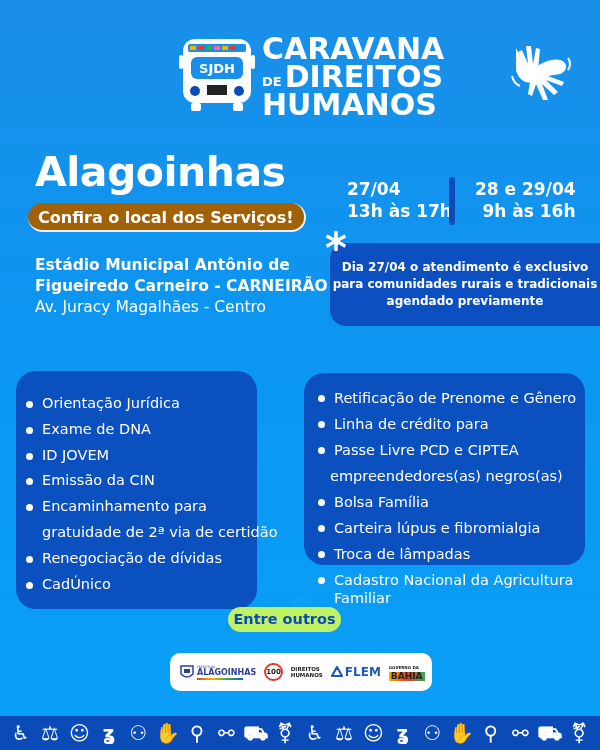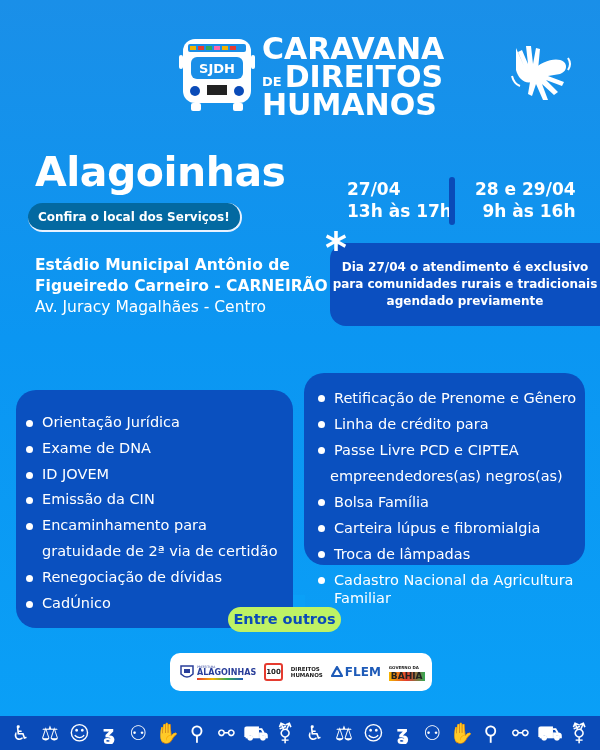--- a/index.html
+++ b/index.html
@@ -13,56 +13,56 @@
   .header { position: absolute; left: 172px; top: 30px; width: 260px; height: 85px; }
   .bus { position: absolute; left: 5px; top: 5px; width: 80px; height: 78px; }
   .title-block { position: absolute; left: 90px; top: 4px; line-height: 1; font-weight: bold; }
   .title-l1 { font-size: 30px; letter-spacing: 0px; font-family: "DejaVu Sans", sans-serif; }
   .title-l2 { font-size: 30px; display: flex; align-items: flex-end; margin-top: -2px; }
   .title-l2 .de { font-size: 13px; margin-right: 3px; margin-bottom: 4px; }
   .title-l3 { font-size: 30px; margin-top: -2px; }
   .signhands { position: absolute; left: 508px; top: 42px; width: 66px; height: 62px; }
 
   .city { position: absolute; left: 35px; top: 148px; font-size: 41px; font-weight: bold; letter-spacing: -0.5px; }
-  .confira { position: absolute; left: 28px; top: 203px; height: 29px; padding: 0 10px; background: #0369a1;
-    border-radius: 15px; font-size: 12px; font-weight: bold; line-height: 29px; white-space: nowrap;
+  .confira { position: absolute; left: 28px; top: 203px; height: 29px; padding: 0 10px; background: #a16207;
+    border-radius: 15px; font-size: 16px; font-weight: bold; line-height: 29px; white-space: nowrap;
     border: 2px solid #e9f2ff; border-top: none; border-left: none; }
   .dates { position: absolute; left: 347px; top: 178px; font-size: 17px; font-weight: bold; line-height: 22px; }
   .dates2 { position: absolute; left: 475px; top: 178px; font-size: 17px; font-weight: bold; line-height: 22px; text-align: right; }
   .date-divider { position: absolute; left: 449px; top: 177px; width: 6px; height: 48px; background: #0a4bb8; border-radius: 3px; }
 
   .venue { position: absolute; left: 35px; top: 255px; font-size: 15.5px; line-height: 21px; }
   .venue .b { font-weight: bold; }
 
   .notice { position: absolute; left: 330px; top: 243px; width: 290px; height: 83px; background: #0b4fc0;
     border-radius: 16px; font-size: 12px; font-weight: bold; text-align: center; line-height: 17px; padding-top: 16px; padding-right: 20px; }
   .asterisk { position: absolute; left: 325px; top: 228px; font-size: 42px; font-weight: bold; line-height: 42px; }
 
   .box { position: absolute; background: #0a50bf; border-radius: 20px; }
-  .box-left { left: 16px; top: 390px; width: 277px; height: 238px; }
+  .box-left { left: 16px; top: 371px; width: 241px; height: 238px; }
   .box-right { left: 304px; top: 373px; width: 281px; height: 192px; }
   .box ul { list-style: none; position: absolute; left: 8px; top: 20px; }
   .box li { font-size: 14.5px; line-height: 25.8px; position: relative; padding-left: 18px; white-space: nowrap; }
   .box li::before { content: ""; position: absolute; left: 2px; top: 10px; width: 7px; height: 7px; background: #fff; border-radius: 50%; }
   .box li.cont::before { display: none; }
   .box-right ul { left: 12px; top: 12px; }
   .box-right li { line-height: 26px; }
   .box-right li.tight { line-height: 18px; padding-top: 4px; }
   .box-right li.tight::before { top: 10px; }
 
   .entre { position: absolute; left: 228px; top: 607px; width: 113px; height: 25px; background: #bef264; border-radius: 13px;
     color: #0a4bb8; font-size: 14.5px; font-weight: bold; text-align: center; line-height: 25px; }
   .connector { position: absolute; left: 293px; top: 595px; width: 12px; height: 14px; background: #0aa0f7; }
 
   .logos { position: absolute; left: 170px; top: 653px; width: 262px; height: 38px; background: #fff; border-radius: 10px;
     display: flex; align-items: center; padding: 0 10px; gap: 8px; color: #1f3b8a; }
   .logo-alag { display: flex; align-items: center; gap: 3px; }
   .logo-alag .txt { font-size: 8px; font-weight: bold; color: #2a3f9a; line-height: 8px; }
   .logo-alag .small { font-size: 3px; color: #2a3f9a; }
-  .logo-100 { width: 22px; height: 18px; border-radius: 3px; border: 2px solid #e53b2f; font-size: 7px; font-weight: bold; text-align: center; line-height: 14px; color: #222; }
+  .logo-100 { width: 22px; height: 18px; border-radius: 9px; border: 2px solid #e53b2f; font-size: 7px; font-weight: bold; text-align: center; line-height: 14px; color: #222; }
   .logo-dh { font-size: 5.5px; font-weight: bold; color: #222; line-height: 6px; }
   .logo-flem { font-size: 12px; font-weight: bold; color: #1e5bb8; display: flex; align-items: center; gap: 2px; }
   .logo-bahia { font-size: 9px; font-weight: bold; color: #222; line-height: 9px; }
   .logo-bahia .gov { font-size: 4px; }
 
   .footer { position: absolute; left: 0; top: 716px; width: 600px; height: 34px; background: #0a4bb8;
     display: flex; justify-content: space-around; align-items: center; padding: 0 6px; }
   .footer span { font-size: 20px; color: #fff; width: 26px; text-align: center; line-height: 26px; font-weight: bold; }
 </style>
 </head>

